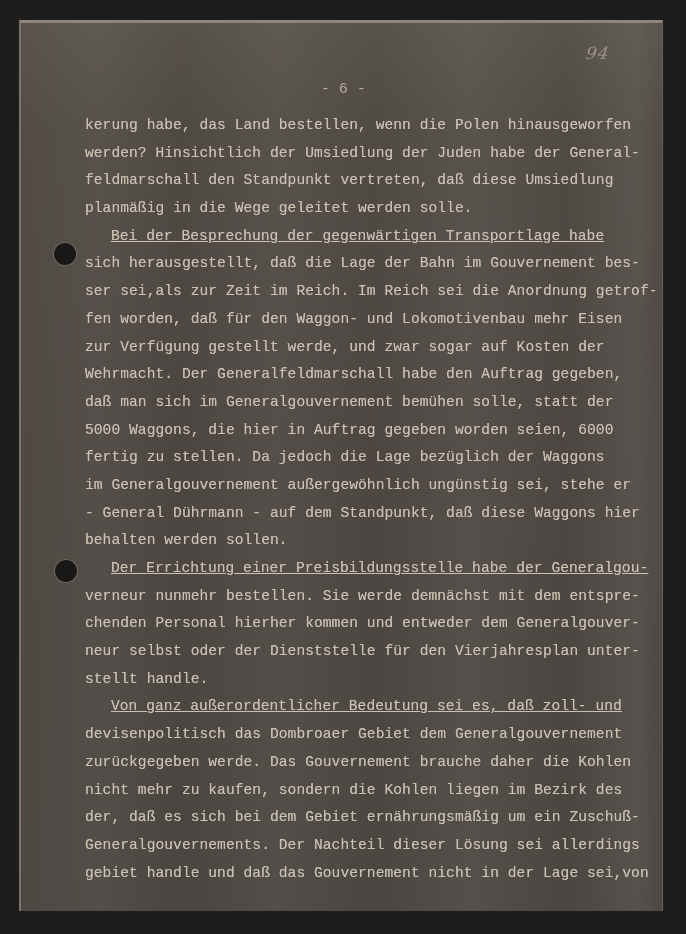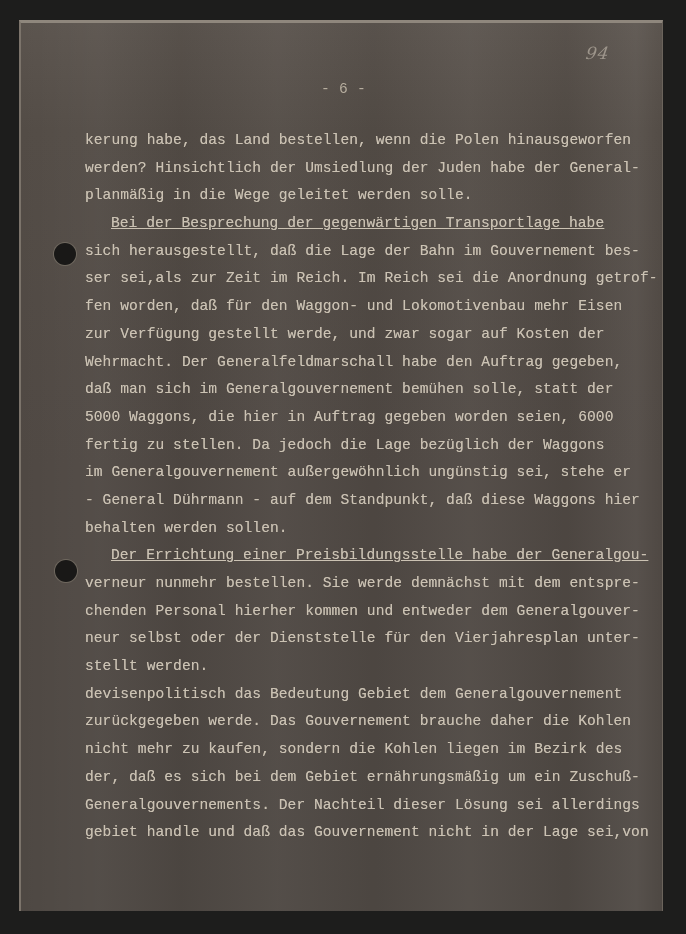--- a/index.html
+++ b/index.html
@@ -69,21 +69,21 @@
       height: 22px;
       border-radius: 50%;
       background: #191817;
       box-shadow: 0 0 0 1px #6f685f;
     }
     .hole-1 { left: 33px; top: 220px; }
     .hole-2 { left: 34px; top: 537px; }
     .text-block {
       position: absolute;
       left: 64px;
-      top: 104px;
+      top: 89px;
       width: 570px;
     }
     .line {
       height: 27.7px;
       line-height: 27.7px;
       white-space: pre;
       font-family: "Liberation Mono", "DejaVu Sans Mono", monospace;
       font-size: 14.6px;
       color: #cbc2b3;
       letter-spacing: 0.05px;
@@ -98,39 +98,41 @@
   <div class="page">
     <div class="folio">94</div>
     <div class="page-number">- 6 -</div>
 
     <div class="punch-hole hole-1"></div>
     <div class="punch-hole hole-2"></div>
 
     <div class="text-block">
       <div class="line">kerung habe, das Land bestellen, wenn die Polen hinausgeworfen</div>
       <div class="line">werden? Hinsichtlich der Umsiedlung der Juden habe der General-</div>
+      <div class="line">feldmarschall den Standpunkt vertreten, daß diese Umsiedlung</div>
       <div class="line">planmäßig in die Wege geleitet werden solle.</div>
       <div class="line indent">Bei der Besprechung der gegenwärtigen Transportlage habe</div>
       <div class="line">sich herausgestellt, daß die Lage der Bahn im Gouvernement bes-</div>
       <div class="line">ser sei,als zur Zeit im Reich. Im Reich sei die Anordnung getrof-</div>
       <div class="line">fen worden, daß für den Waggon- und Lokomotivenbau mehr Eisen</div>
       <div class="line">zur Verfügung gestellt werde, und zwar sogar auf Kosten der</div>
       <div class="line">Wehrmacht. Der Generalfeldmarschall habe den Auftrag gegeben,</div>
       <div class="line">daß man sich im Generalgouvernement bemühen solle, statt der</div>
       <div class="line">5000 Waggons, die hier in Auftrag gegeben worden seien, 6000</div>
       <div class="line">fertig zu stellen. Da jedoch die Lage bezüglich der Waggons</div>
       <div class="line">im Generalgouvernement außergewöhnlich ungünstig sei, stehe er</div>
       <div class="line">- General Dührmann - auf dem Standpunkt, daß diese Waggons hier</div>
       <div class="line">behalten werden sollen.</div>
       <div class="line indent">Der Errichtung einer Preisbildungsstelle habe der Generalgou-</div>
       <div class="line">verneur nunmehr bestellen. Sie werde demnächst mit dem entspre-</div>
       <div class="line">chenden Personal hierher kommen und entweder dem Generalgouver-</div>
       <div class="line">neur selbst oder der Dienststelle für den Vierjahresplan unter-</div>
-      <div class="line">stellt werden.</div>
-      <div class="line">devisenpolitisch das Bedeutung Gebiet dem Generalgouvernement</div>
+      <div class="line">stellt handle.</div>
+      <div class="line indent">Von ganz außerordentlicher Bedeutung sei es, daß zoll- und</div>
+      <div class="line">devisenpolitisch das Dombroaer Gebiet dem Generalgouvernement</div>
       <div class="line">zurückgegeben werde. Das Gouvernement brauche daher die Kohlen</div>
       <div class="line">nicht mehr zu kaufen, sondern die Kohlen liegen im Bezirk des</div>
       <div class="line">der, daß es sich bei dem Gebiet ernährungsmäßig um ein Zuschuß-</div>
       <div class="line">Generalgouvernements. Der Nachteil dieser Lösung sei allerdings</div>
       <div class="line">gebiet handle und daß das Gouvernement nicht in der Lage sei,von</div>
     </div>
   </div>
 </div>
 
 </body></html>

